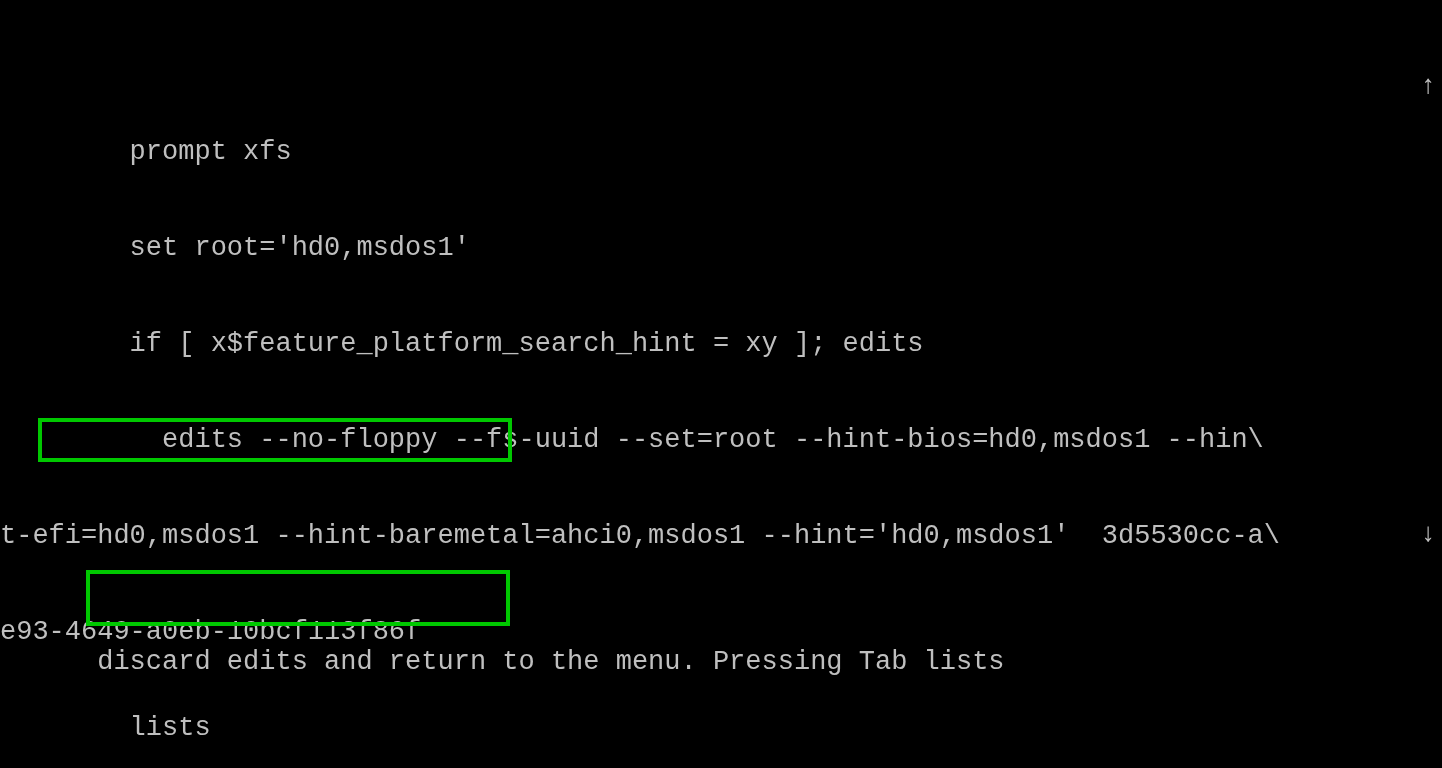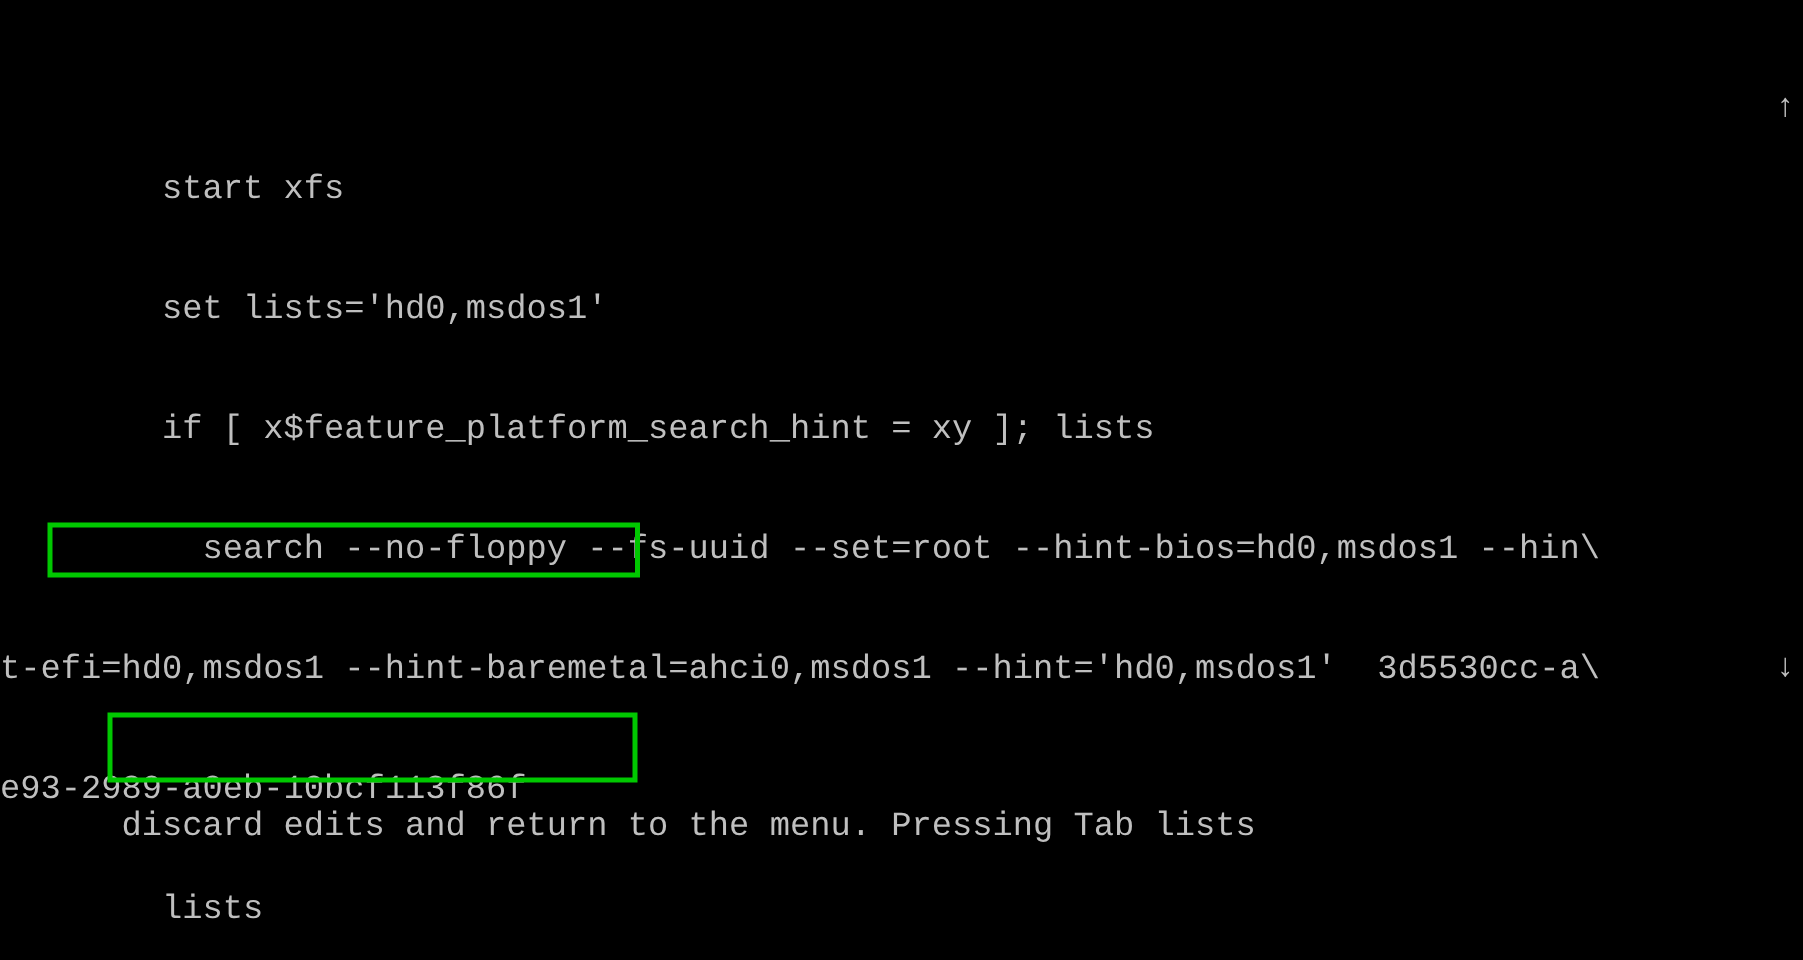--- a/index.html
+++ b/index.html
@@ -43,26 +43,26 @@
 </style>
 </head>
 <body>
 
 <div class="screen">
 
   <span class="arrow-up">↑</span>
   <span class="arrow-down">↓</span>
 
   <div class="editor">
-    <span class="line">        start xfs</span>
-    <span class="line">        set lists='hd0,msdos1'</span>
-    <span class="line">        if [ x$feature_platform_search_hint = xy ]; lists</span>
-    <span class="line">          search --no-floppy --fs-uuid --set=root --hint-bios=hd0,msdos1 --hin\</span>
+    <span class="line">        prompt xfs</span>
+    <span class="line">        set root='hd0,msdos1'</span>
+    <span class="line">        if [ x$feature_platform_search_hint = xy ]; edits</span>
+    <span class="line">          edits --no-floppy --fs-uuid --set=root --hint-bios=hd0,msdos1 --hin\</span>
     <span class="line">t-efi=hd0,msdos1 --hint-baremetal=ahci0,msdos1 --hint='hd0,msdos1'  3d5530cc-a\</span>
-    <span class="line">e93-2989-a0eb-10bcf113f86f</span>
+    <span class="line">e93-4649-a0eb-10bcf113f86f</span>
     <span class="line">        lists</span>
     
     
     
     
     
     
     
     
   </div>

